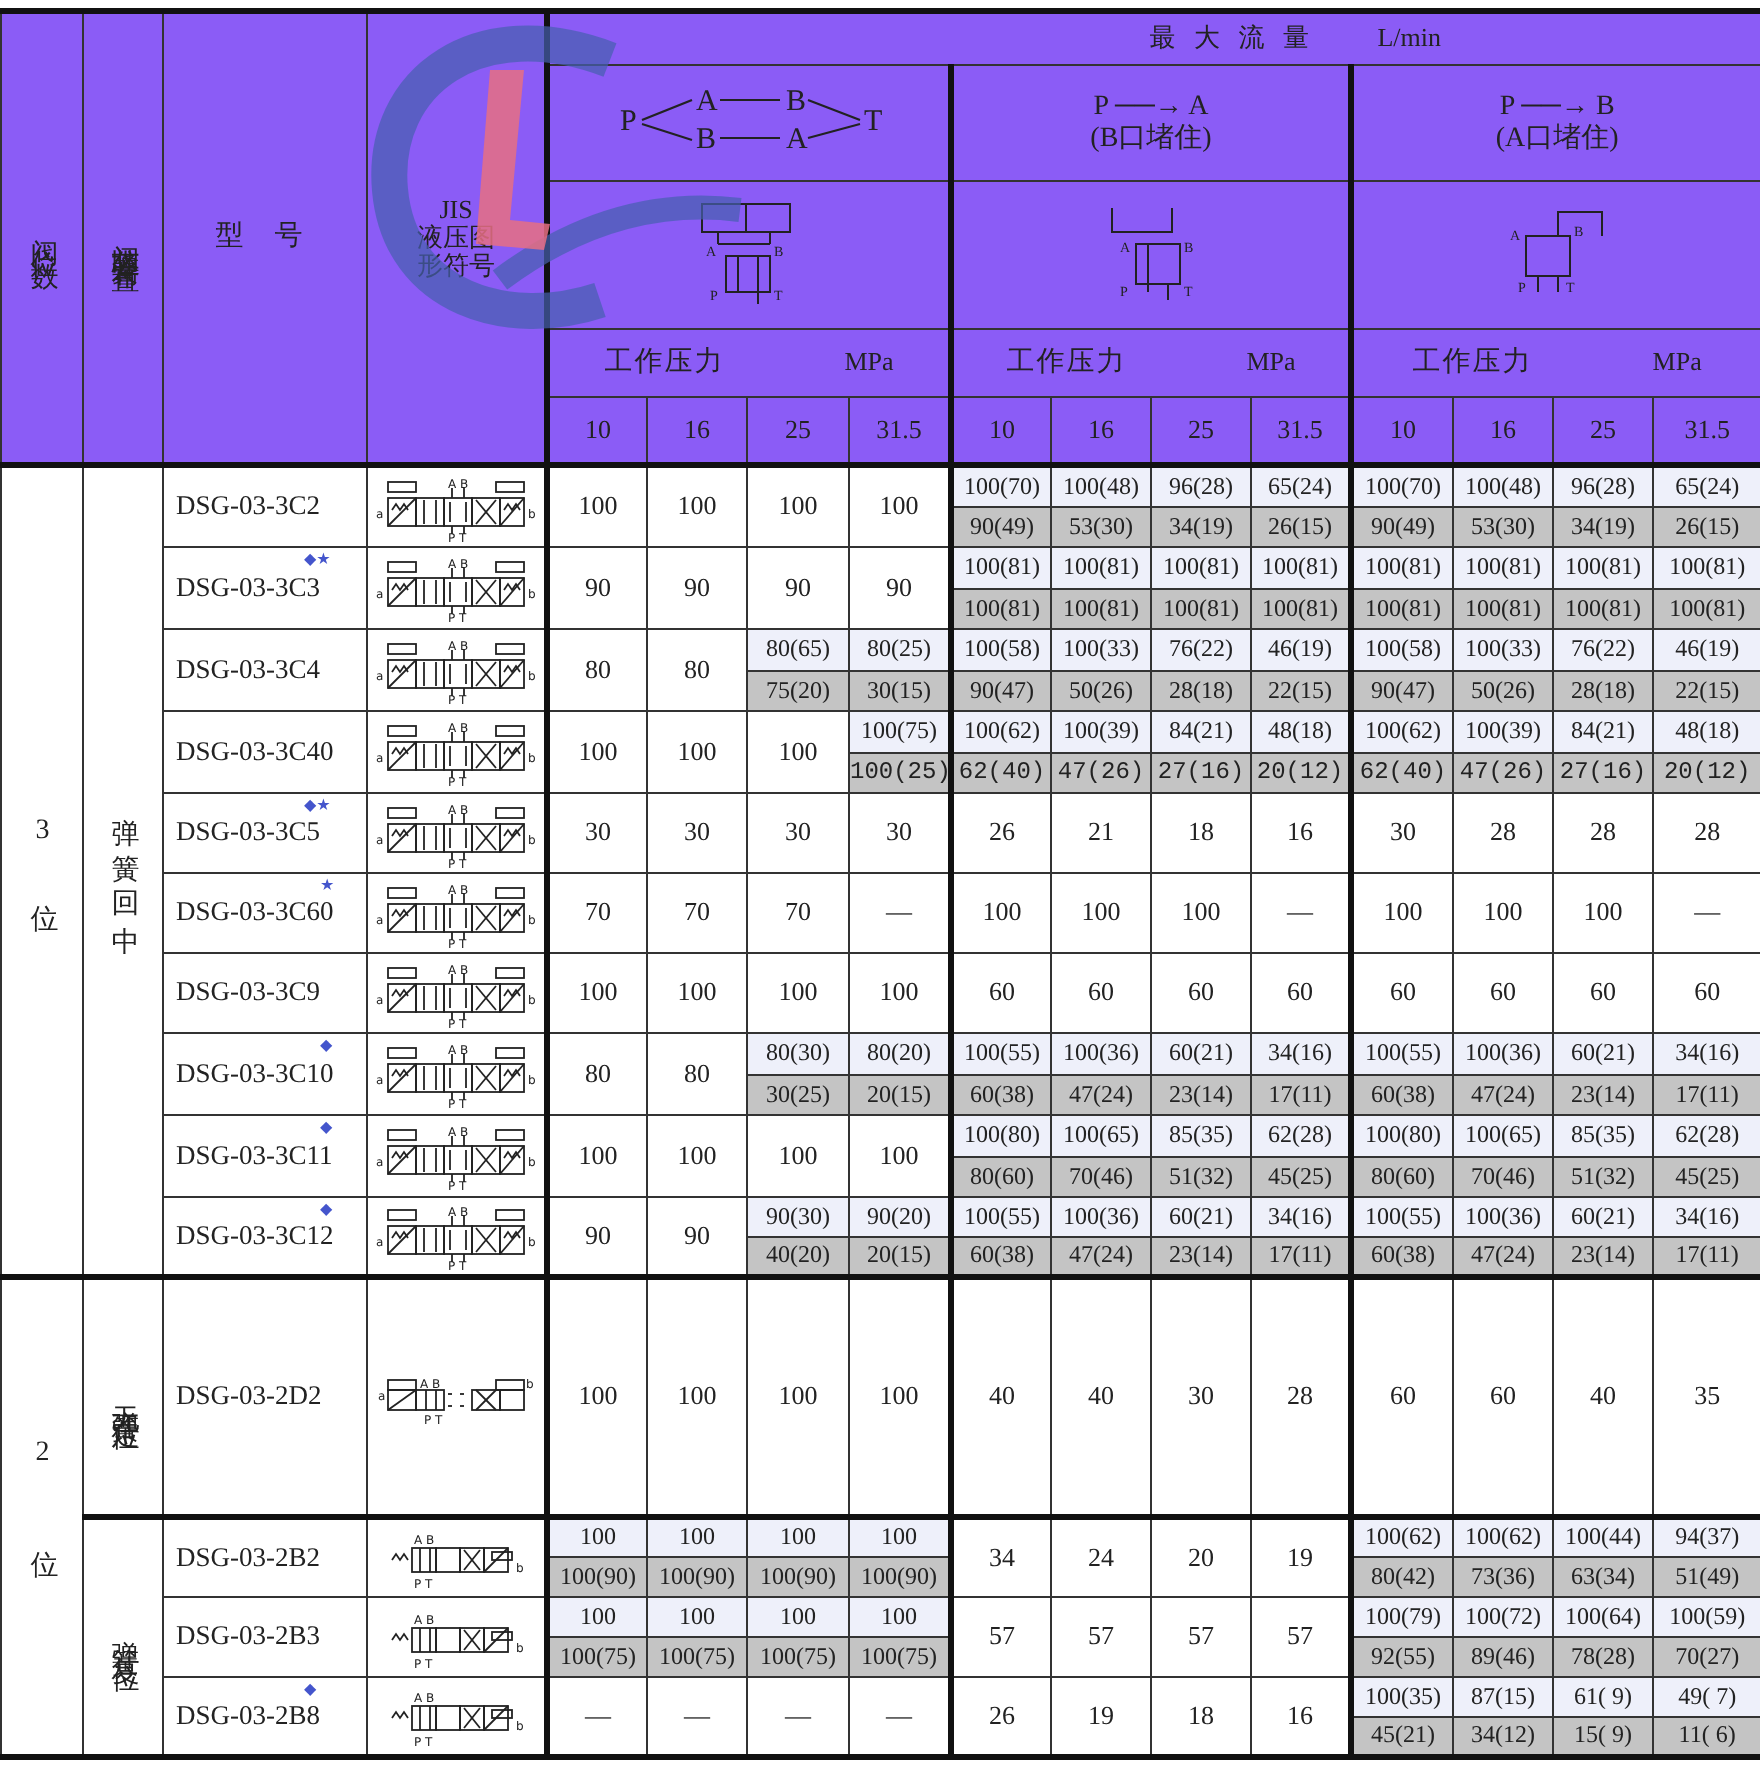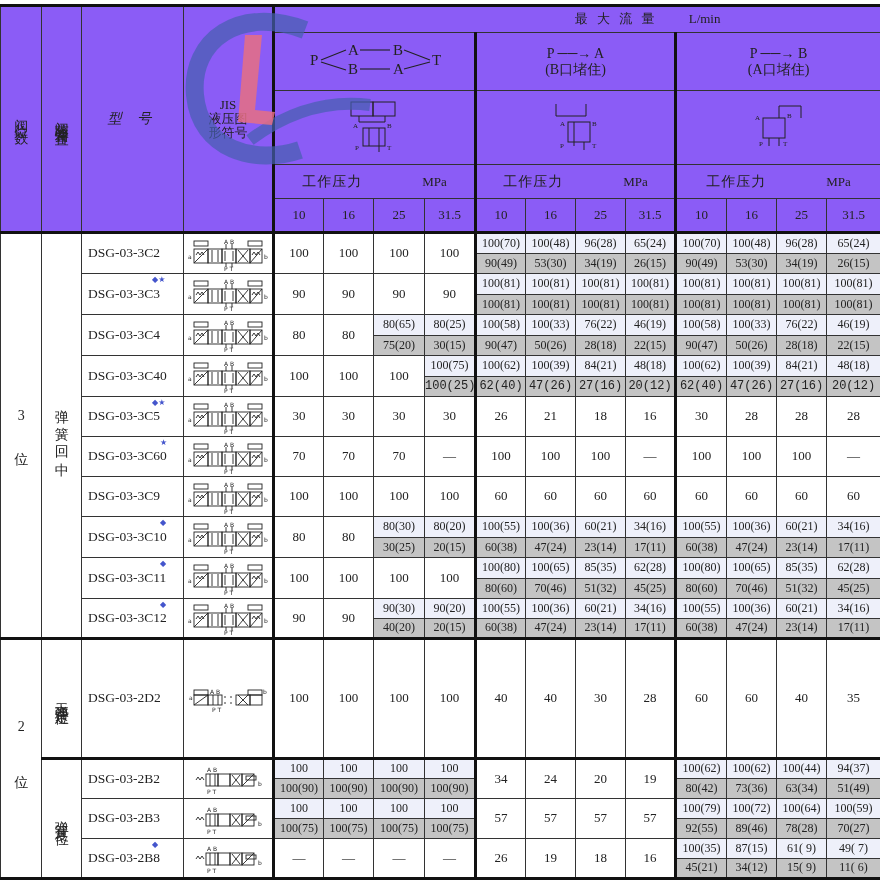--- a/index.html
+++ b/index.html
@@ -48,21 +48,21 @@
       <col style="width:50px">
     <col style="width:51px">
       <col style="width:50px">
       <col style="width:50px">
       <col style="width:54px">
   </colgroup>
   <tbody id="tbody">
     <tr class="hdr" style="height:27px;">
       <td rowspan="5" class="thickT thickB"><span class="vt">阀位数</span></td>
       <td rowspan="5" class="thickT thickB"><span class="vt" style="letter-spacing:2px">阀芯弹簧布置</span></td>
-      <td rowspan="5" class="thickT thickB" style="font-size:14px;letter-spacing:6px;font-style:italic;">型 号</td>
+      <td rowspan="5" class="thickT thickB" style="font-size:14px;letter-spacing:6px;">型 号</td>
       <td rowspan="5" class="thickT thickB" style="font-size:13px;">
         <div>JIS</div>
           <div>液压图</div>
           <div>形符号</div>
       </td>
       <td colspan="12" class="thickT thickL">
         <span style="letter-spacing:3px;margin-left:140px;">最 大 流 量</span>
         <span style="margin-left:28px;">L/min</span>
       </td>
     </tr>

